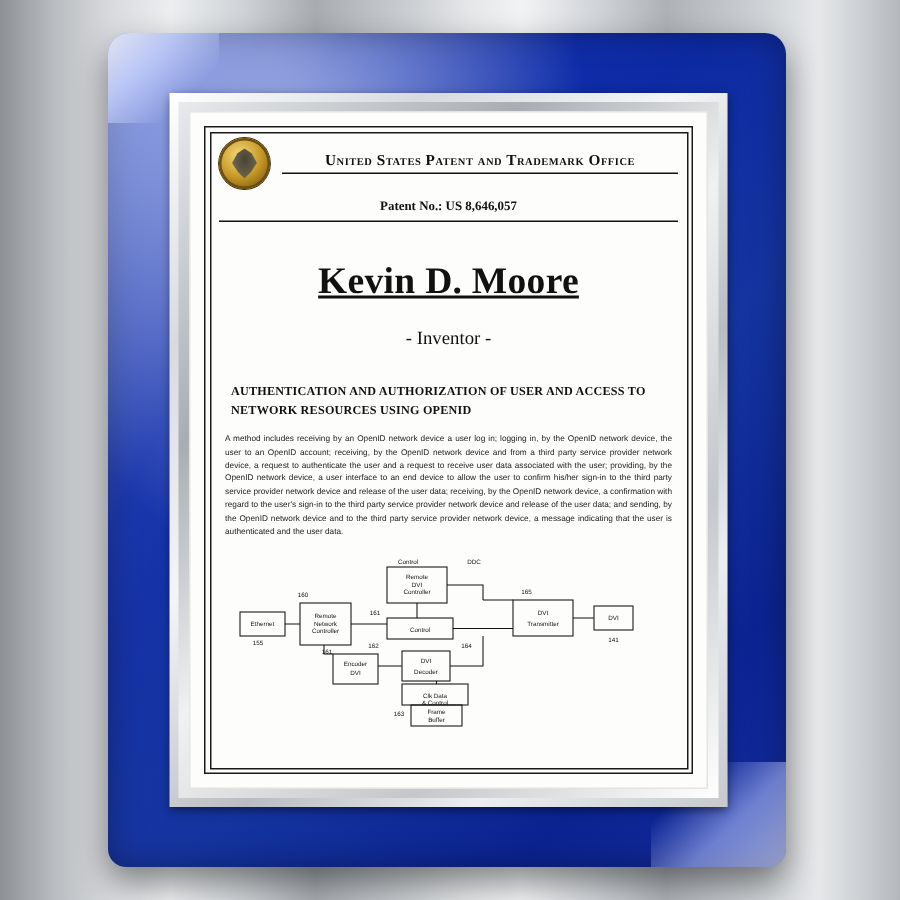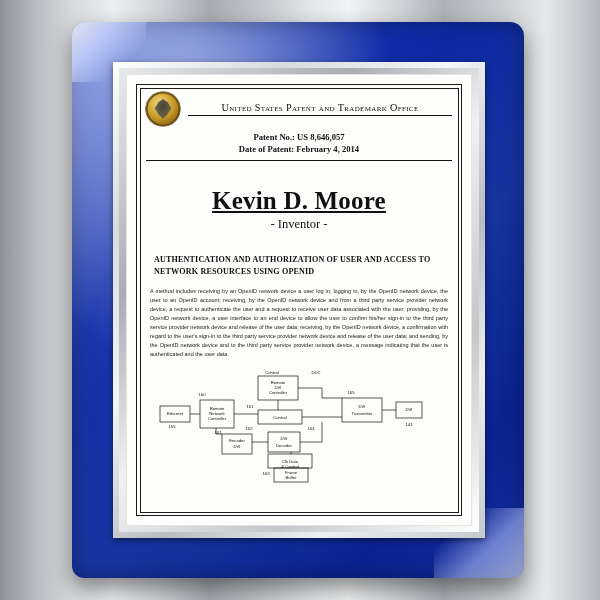--- a/index.html
+++ b/index.html
@@ -78,34 +78,34 @@
     position:relative;
   }
   .seal:after{
     content:"";position:absolute;left:8px;top:7px;width:18px;height:20px;
     background:radial-gradient(ellipse at 50% 35%, #2b2b2b 0%, #4a4a45 45%, #7a7258 100%);
     clip-path:polygon(50% 0%,76% 16%,96% 48%,74% 78%,50% 100%,26% 78%,4% 48%,24% 16%);
     opacity:.85;
   }
   .office-title{
     flex:1;text-align:center;font-variant:small-caps;
-    font-size:10.2px;letter-spacing:.35px;color:#111;font-weight:400;
+    font-size:10.2px;letter-spacing:.35px;color:#111;font-weight:700;
     border-bottom:1px solid #111;padding-bottom:2px;
   }
   .patno{
     margin-top:5px;text-align:center;font-size:8.6px;color:#111;line-height:1.45;
     border-bottom:1px solid #111;padding-bottom:4px;font-weight:700;
   }
   .inventor-name{
     margin-top:26px;text-align:center;font-size:25px;font-weight:700;color:#111;
     letter-spacing:.2px;
     text-decoration:underline;
   }
   .inventor-role{
-    margin-top:2px;text-align:center;font-size:12.5px;color:#111;
+    margin-top:16px;text-align:center;font-size:12.5px;color:#111;
   }
   .title-of-patent{
     margin-top:22px;font-size:8.1px;font-weight:700;color:#111;
     line-height:1.5;letter-spacing:.15px;padding:0 8px;
   }
   .abstract{
     margin-top:9px;font-family:"Liberation Sans", sans-serif;
     font-size:5.5px;line-height:1.62;text-align:justify;color:#1a1a1a;
     padding:0 4px;
   }
@@ -135,21 +135,20 @@
     <div class="cert-border"></div>
     <div class="cert-inner">
 
       <div class="head">
         <div class="seal"></div>
         <div class="office-title">United States Patent and Trademark Office</div>
       </div>
 
       <div class="patno">
         <div>Patent No.: US 8,646,057</div>
-        <div>Date of Patent: February 4, 2014</div>
       </div>
 
       <div class="inventor-name">Kevin D. Moore</div>
       <div class="inventor-role">- Inventor -</div>
 
       <div class="title-of-patent">AUTHENTICATION AND AUTHORIZATION OF USER AND ACCESS TO NETWORK RESOURCES USING OPENID</div>
 
       <div class="abstract">A method includes receiving by an OpenID network device a user log in; logging in, by the OpenID network device, the user to an OpenID account; receiving, by the OpenID network device and from a third party service provider network device, a request to authenticate the user and a request to receive user data associated with the user; providing, by the OpenID network device, a user interface to an end device to allow the user to confirm his/her sign-in to the third party service provider network device and release of the user data; receiving, by the OpenID network device, a confirmation with regard to the user's sign-in to the third party service provider network device and release of the user data; and sending, by the OpenID network device and to the third party service provider network device, a message indicating that the user is authenticated and the user data.</div>
 
       <div class="figure">

